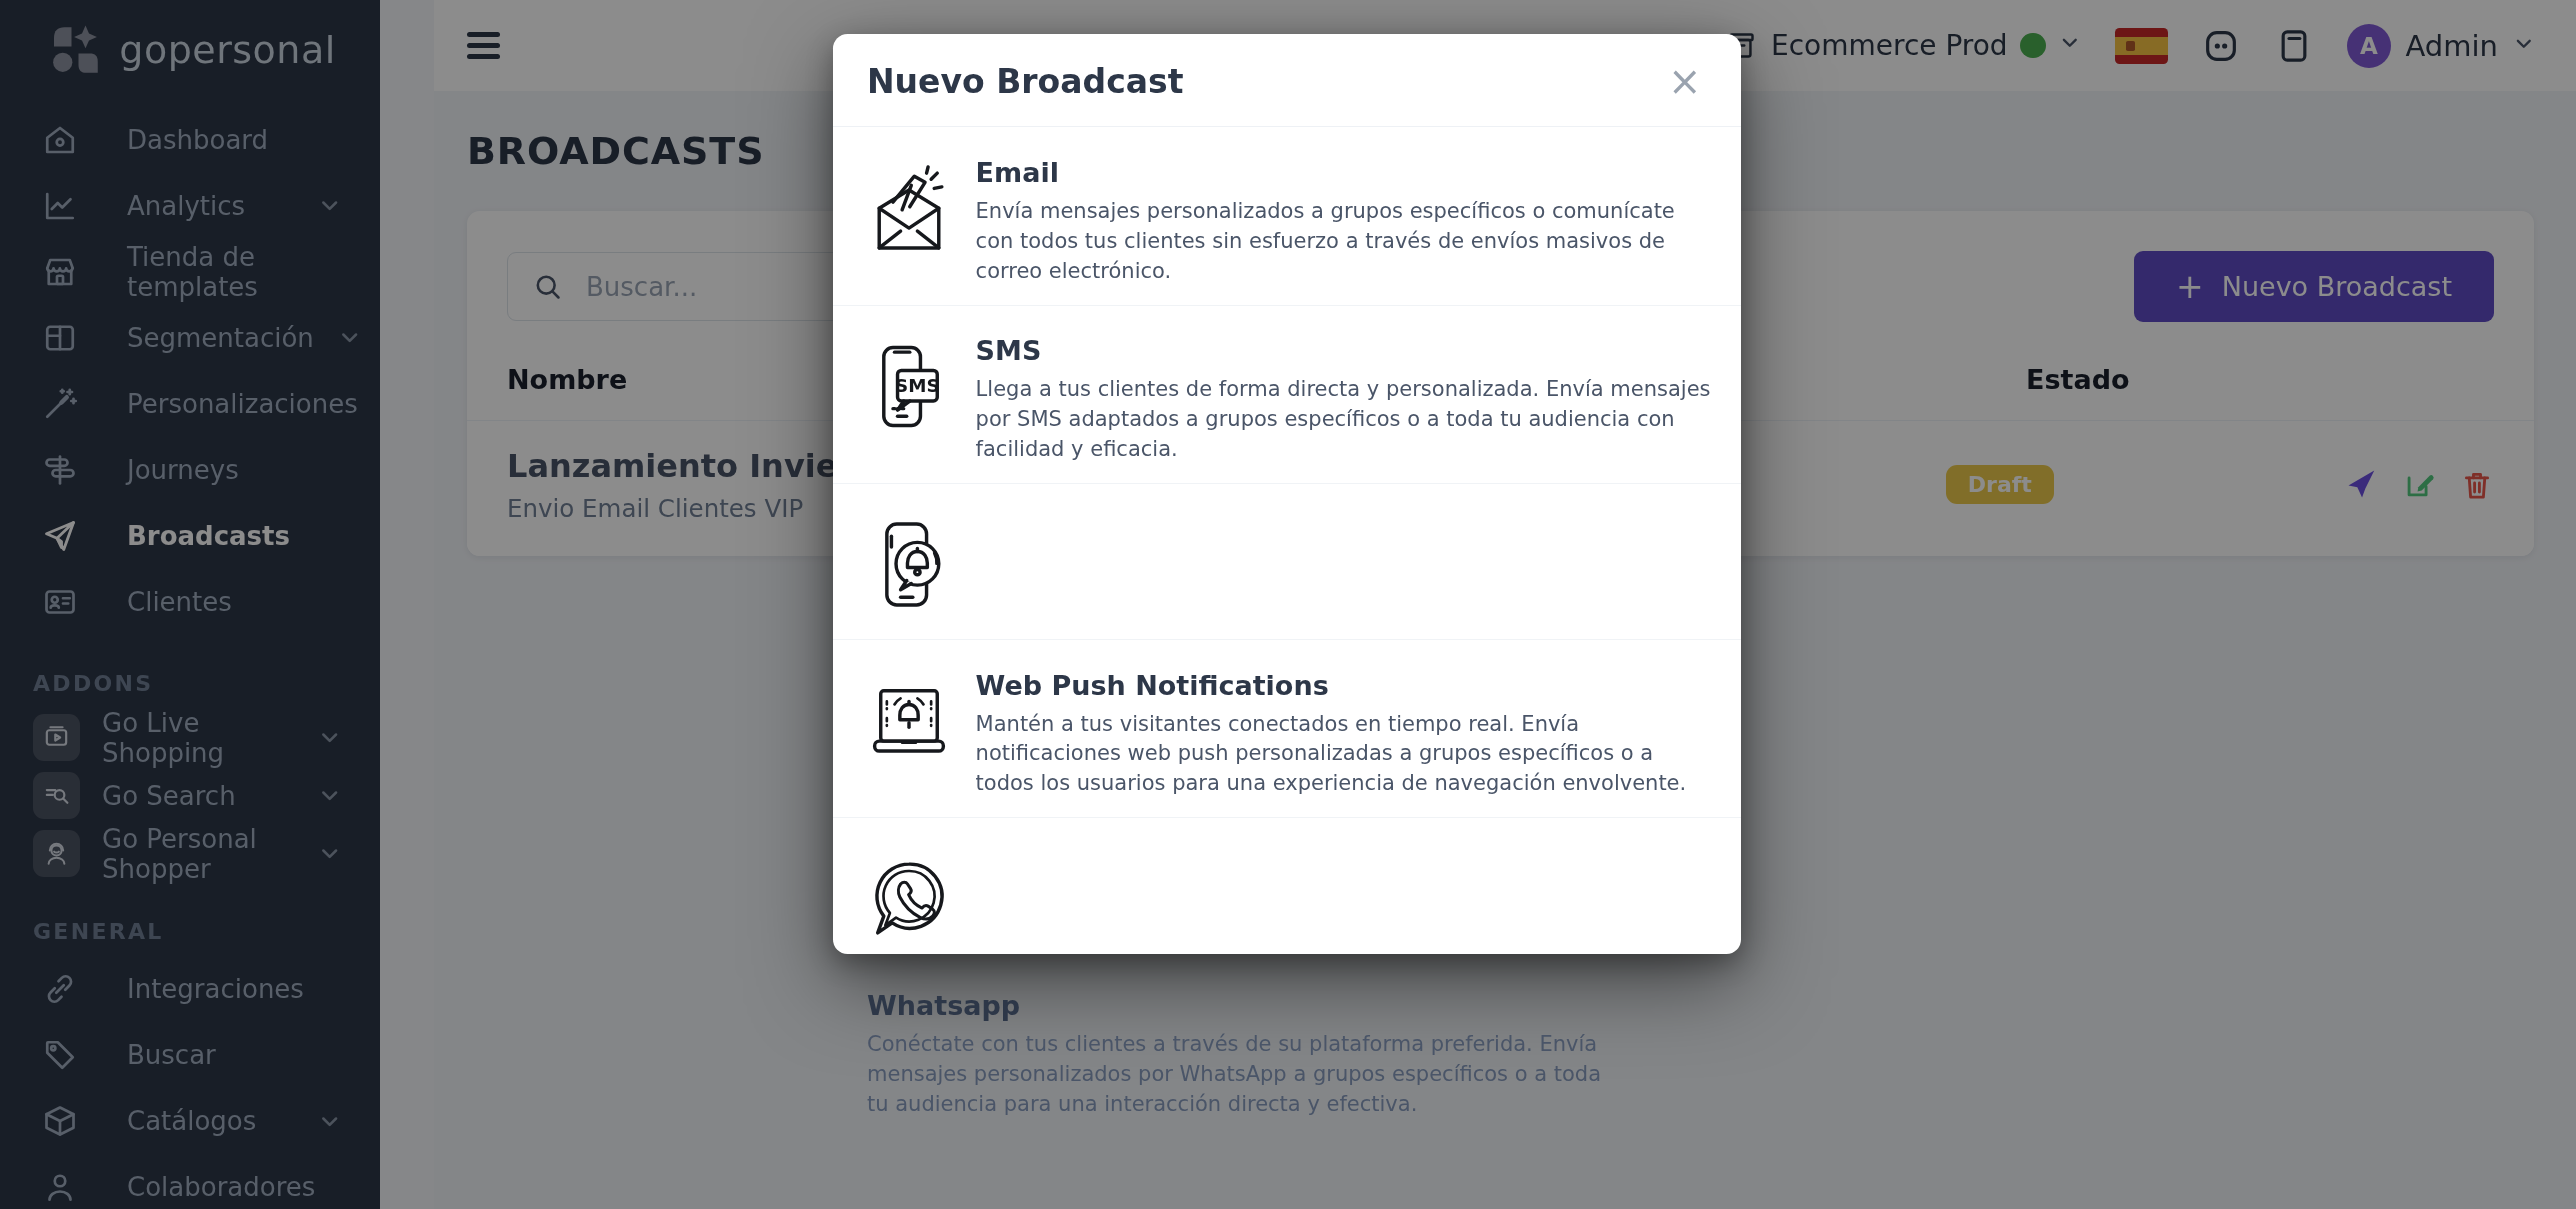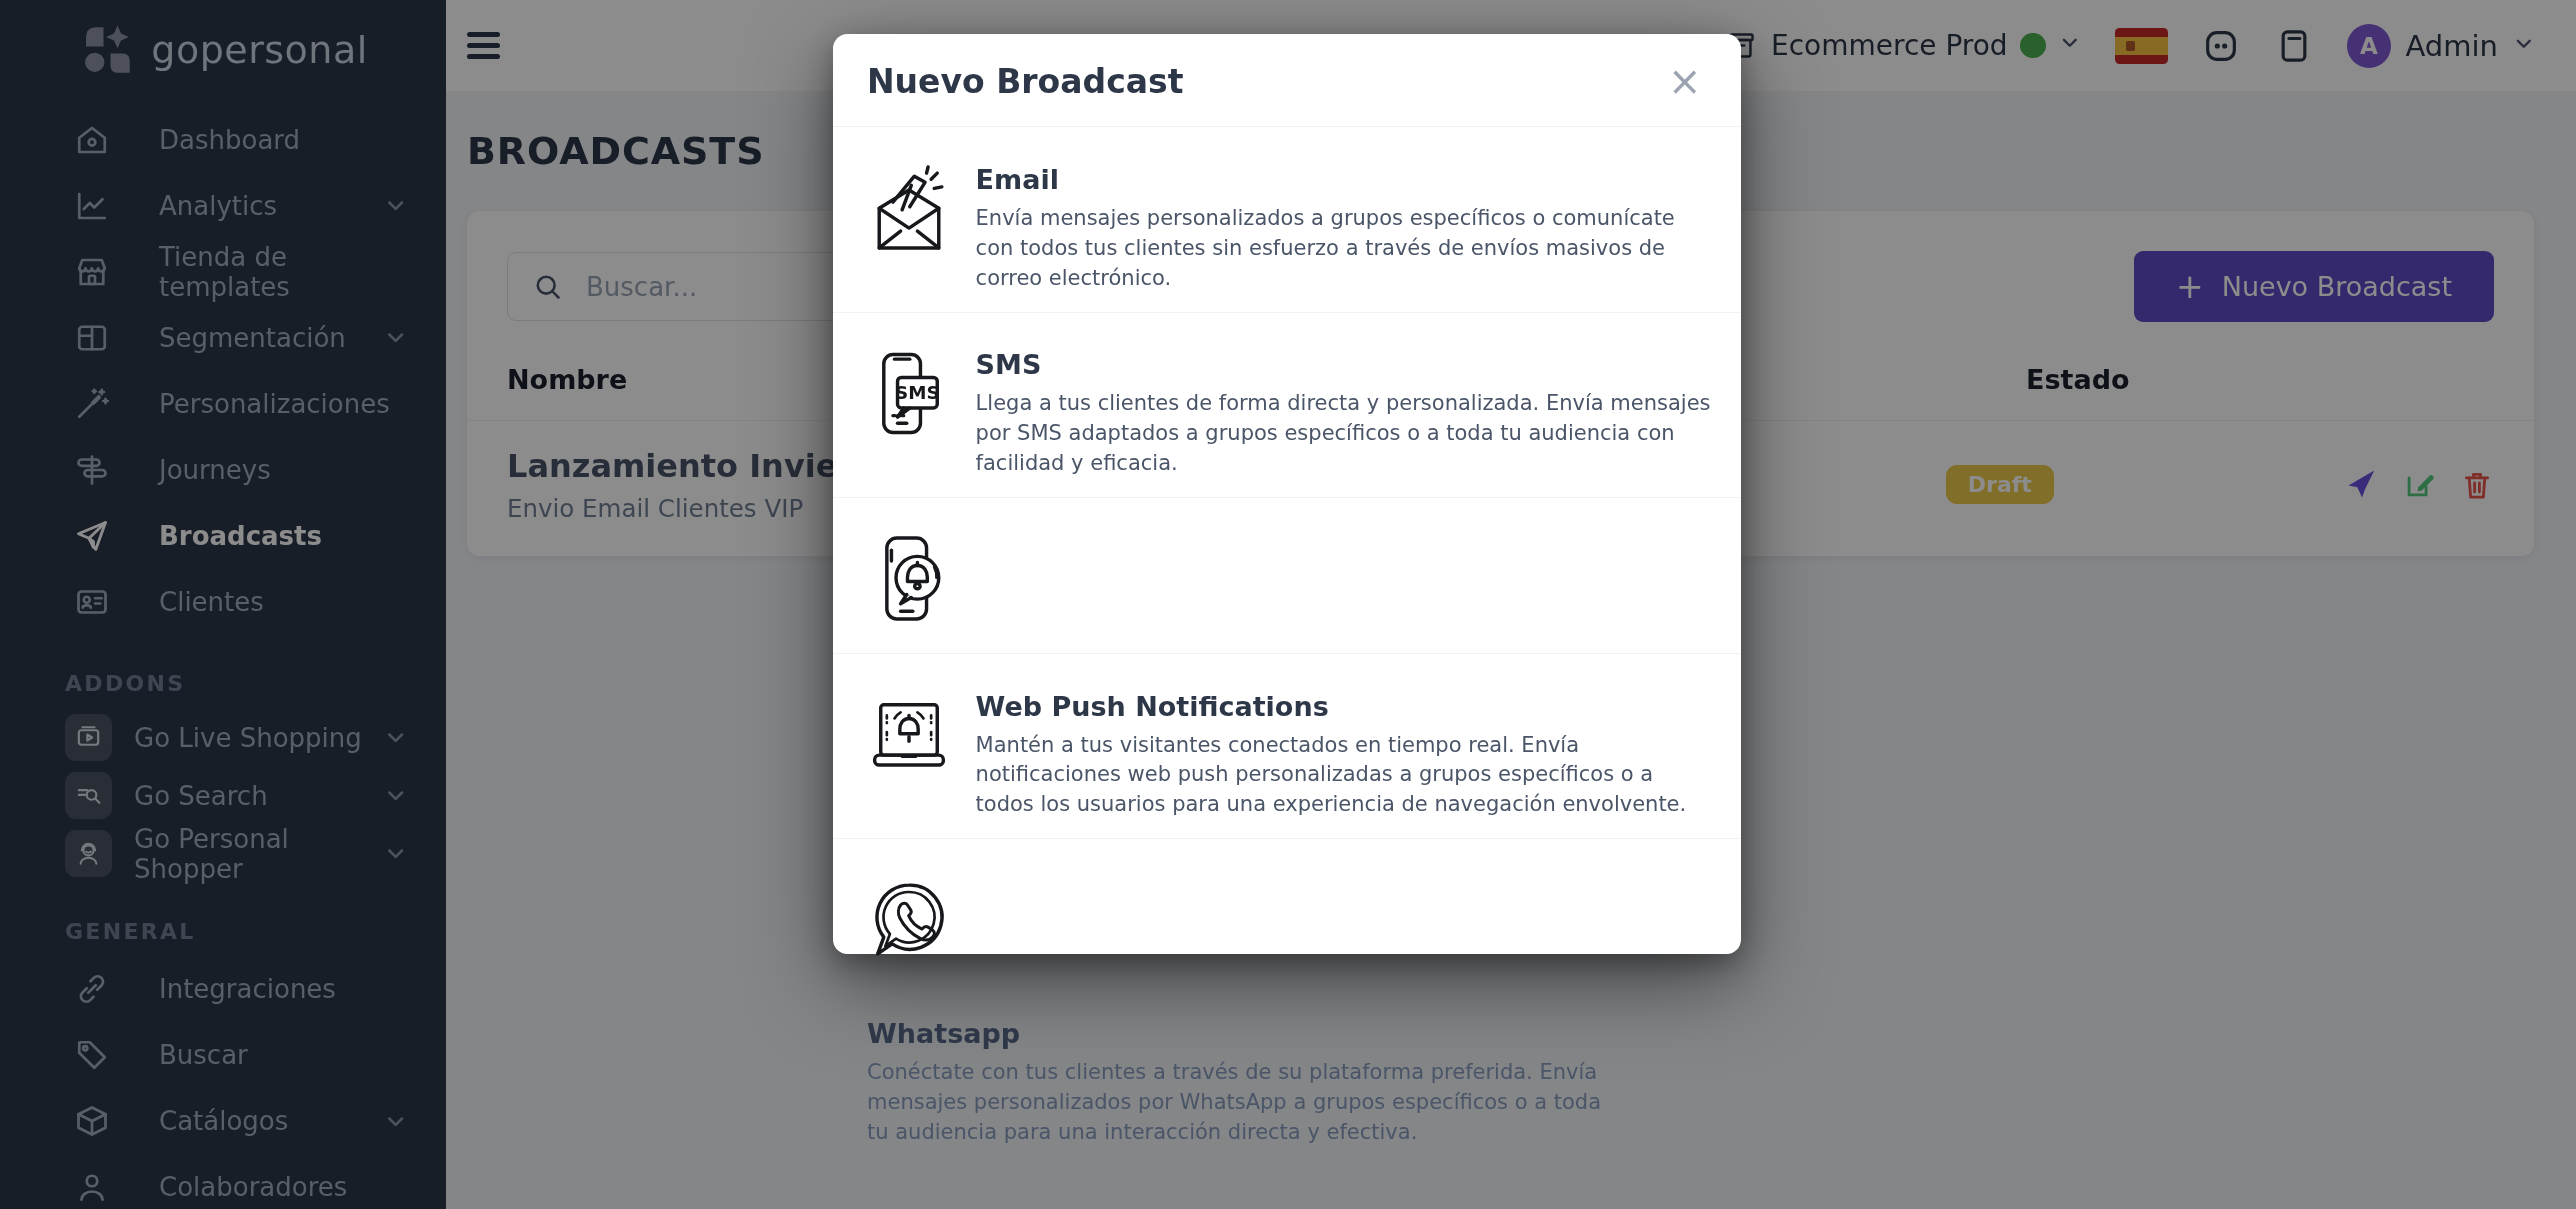--- a/index.html
+++ b/index.html
@@ -1,21 +1,21 @@
 <!DOCTYPE html>
 <html style="font-size:14.5px"><head>
 <meta charset="utf-8">
 <style>
   * { margin:0; padding:0; box-sizing:border-box; }
   html,body { width:2576px; height:1209px; overflow:hidden; }
   body { font-family:"DejaVu Sans","Liberation Sans",sans-serif; background:#f4f6f9; }
   .app { position:relative; width:2576px; height:1209px; overflow:hidden; }
 
   
-  .sidebar { position:absolute; left:0; top:0; width:446px; height:100%; background:#2d3748; color:#a0aec0; z-index:10;padding-left:32px; }
+  .sidebar { position:absolute; left:0; top:0; width:380px; height:100%; background:#2d3748; color:#a0aec0; z-index:10; }
   .logo { display:flex; align-items:center; gap:16.3px; padding:22px 0 16.3px 47px; }
   .logo-mark { width:56px; height:56px; }
   .logo-text { font-size:38px; font-weight:500; color:#cbd5e0; letter-spacing:0.5px; }
   .nav { padding-top:12.7px; }
   .nav-item { display:flex; align-items:center; height:66px; padding:0 38px 0 42px; font-size:26px; color:#a0aec0; cursor:pointer;gap:23px; }
   .nav-item .nicon { width:40px; height:40px; flex:none; margin-right:22px; display:flex; align-items:center; }
   .nav-item .nicon svg { width:36px; height:36px; }
   .nav-item.active { color:#ffffff; font-weight:600; }
   .chev { margin-left:auto; color:#8b97a8; display:flex; }
   .chev svg { width:25.4px; height:25.4px; }
@@ -69,21 +69,21 @@
            box-shadow:0 27px 82px rgba(0,0,0,0.5), 0 9px 27px rgba(0,0,0,0.3); display:flex; flex-direction:column; }
   .modal-header { display:flex; align-items:center; justify-content:space-between; padding:27px 34px 25.4px; border-bottom:1.8px solid #eef1f5; }
   .modal-title { font-size:33px; font-weight:600; color:#2d3748; }
   .modal-close { font-size:40px; color:#9aa3af; cursor:pointer; line-height:1; padding:0 5.4px; }
   .options { flex:1; display:flex; flex-direction:column; }
   .option { flex:1; display:flex; align-items:flex-start; gap:23.6px; padding:18px 34px; border-bottom:1.8px solid #f0f3f6; cursor:pointer; }
   .option:last-child { border-bottom:none;flex-direction:column; }
   .opt-icon { width:85px; flex:none; padding-top:9px; color:#16181c; }
   .opt-icon svg { width:84px; height:107px; }
   .opt-body { padding-top:1.8px; }
-  .opt-title { font-size:27px; font-weight:700; color:#2d3748; margin:17px 0 9px; }
+  .opt-title { font-size:27px; font-weight:700; color:#2d3748; margin:10px 0 9px; }
   .opt-desc { font-size:21px; line-height:1.42; color:#4a5568; width:741px; }
 </style>
 </head>
 <body>
 
 <div class="app">
 
   <aside class="sidebar">
     <div class="logo">
       <svg class="logo-mark" viewBox="0 0 64 64">

